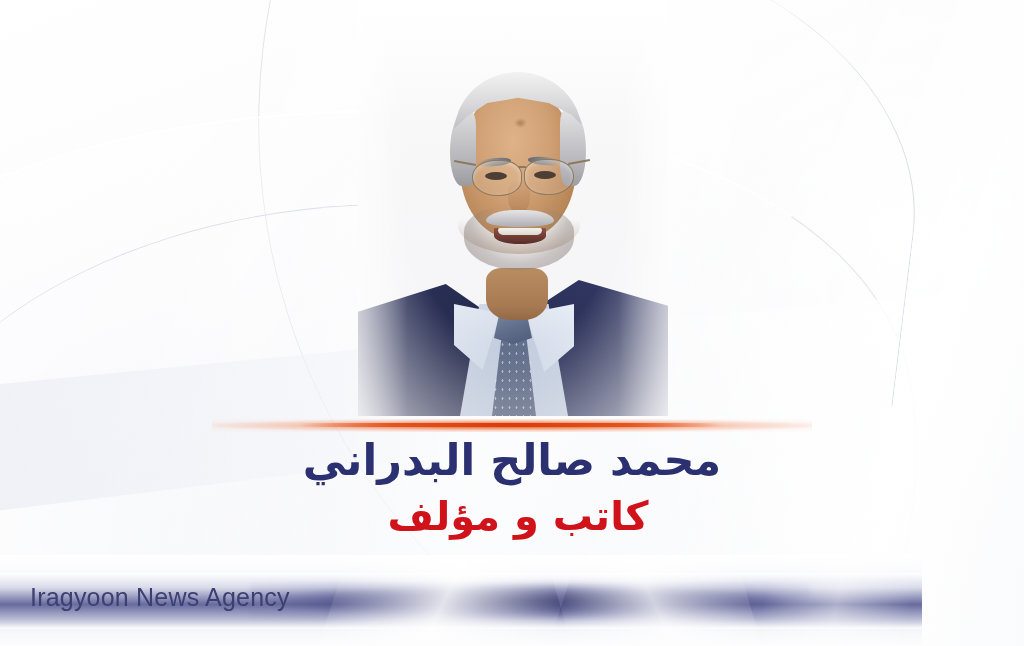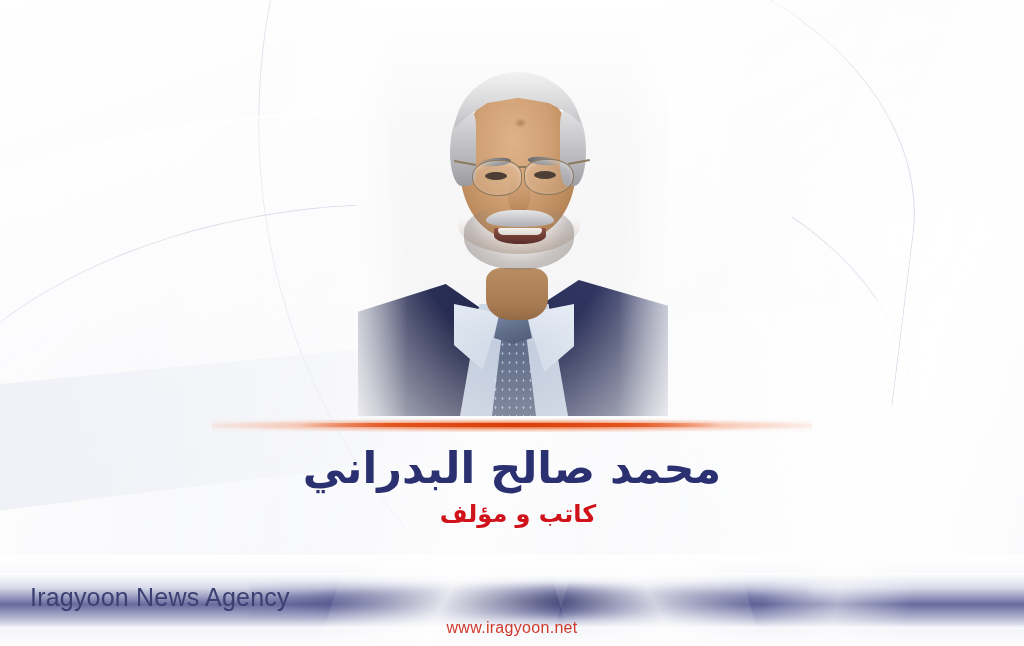--- a/index.html
+++ b/index.html
@@ -259,32 +259,32 @@
   
   #name-block{
     position:absolute;left:0;top:436px;width:1024px;
     text-align:center;direction:rtl;
   }
   #person-name{
     font-family:"DejaVu Sans","Liberation Sans",sans-serif;
     font-size:43px;line-height:1.12;font-weight:700;
     color:#2b3070;letter-spacing:0px;
     text-shadow:0 1px 1px rgba(255,255,255,.75);
-    margin:8px;
+    margin:0;
   }
   #person-role{
     font-family:"DejaVu Sans","Liberation Sans",sans-serif;
-    font-size:24px;line-height:1.2;font-weight:700;
+    font-size:40px;line-height:1.2;font-weight:700;
     color:#d0121b;margin:8px 0 0 12px;
     text-shadow:0 1px 1px rgba(255,255,255,.7);
   }
 
   
   #banner{
-    position:absolute;left:0;bottom:0;width:1024px;height:91px;
+    position:absolute;left:0;bottom:0;width:922px;height:91px;
     overflow:hidden;
     background:linear-gradient(180deg,#f7f8fb 0%,#eceef5 100%);
   }
   .bn{position:absolute;pointer-events:none;}
   .bn-band{
     left:0;top:18px;width:1024px;height:56px;
     background:
       linear-gradient(180deg,rgba(255,255,255,.95) 0%,rgba(196,198,222,.55) 26%,rgba(92,95,150,.92) 56%,rgba(150,153,190,.55) 84%,rgba(255,255,255,.9) 100%);
   }
   .bn-dark{
@@ -397,16 +397,15 @@
   <div id="banner">
     <div class="bn bn-band"></div>
     <div class="bn bn-dark"></div>
     <div class="bn bn-wedge1"></div>
     <div class="bn bn-wedge2"></div>
     <div class="bn bn-wedge3"></div>
     <div class="bn bn-top-sheen"></div>
     <div class="bn bn-bot-sheen"></div>
 
     <div id="agency-en">Iragyoon News Agency</div>
-    <div id="site-url">www.iragyoon.net</div>
   </div>
 
 </div>
 
 </body></html>

